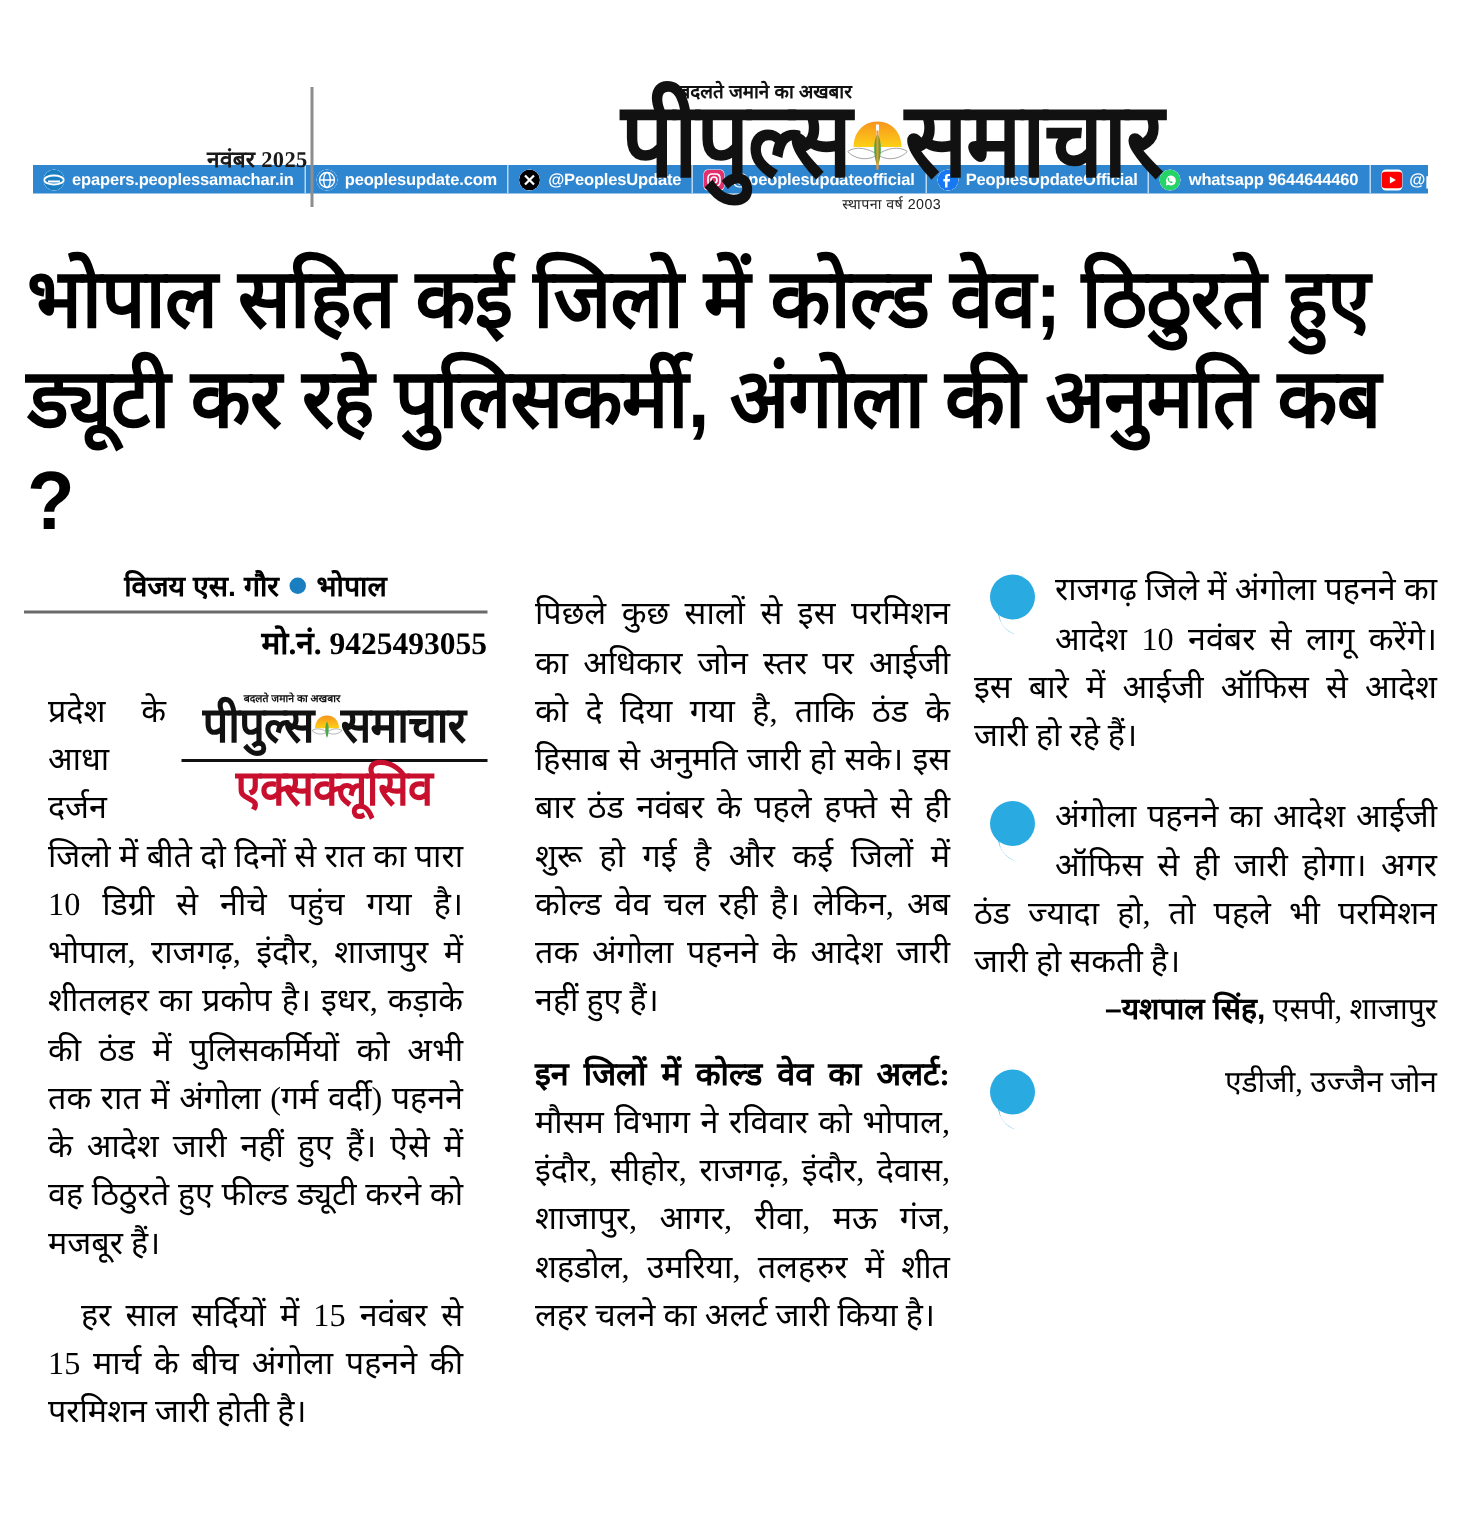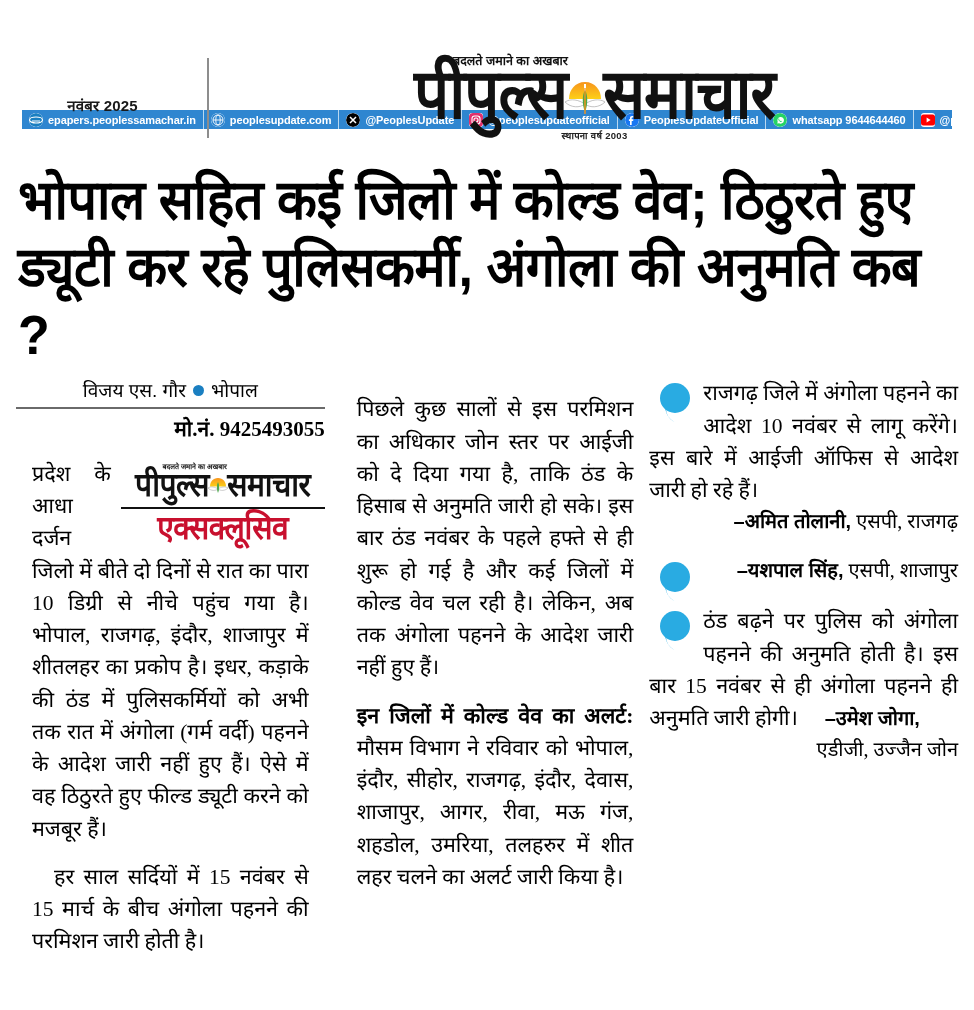--- a/index.html
+++ b/index.html
@@ -30,26 +30,27 @@
   }
   .date-day {
     font-family: "Liberation Sans", sans-serif;
     font-weight: 700;
     font-size: 31px;
     color: #1a7fc1;
     line-height: 0.9;
     letter-spacing: -0.5px;
   }
   .date-monthyear {
-    font-family: Liberation Sans, sans-serif;
+    font-family: Liberation Serif, serif;
     font-weight: 700;
     font-size: 15px;
     color: #1a1a1a;
     margin-top: 5px;
     letter-spacing: 0.2px;
+    text-align: right;
   }
   .mast-divider {
     position: absolute;
     left: 207px;
     top: 58px;
     width: 1.5px;
     height: 80px;
     background: #8d8d8d;
   }
   .logo-wrap {
@@ -81,21 +82,21 @@
   .logo-emblem {
     display:inline-block;
     width: 40px;
     height: 44px;
     position: relative;
     vertical-align: -6px;
     margin: 0 -2px;
   }
   .logo-sub {
     font-family: "Liberation Sans", sans-serif;
-    font-weight: 700;
+    font-weight: 400;
     font-size: 9.5px;
     color: #222;
     margin-top: 3px;
     letter-spacing: 0.3px;
   }
 
   
   .social-bar {
     margin: 5px 22px 0 22px;
     height: 19px;
@@ -156,21 +157,21 @@
   .col {
     width: 310px;
     position: relative;
   }
   .col-mid { margin-left: 16px; }
   .col-right { }
 
   .byline {
     text-align: center;
     font-family: "Liberation Sans", sans-serif;
-    font-weight: 400;
+    font-weight: 700;
     font-size: 19px;
     color: #000;
     margin-bottom: 4px;
     display:flex;
     align-items:center;
     justify-content:center;
     gap: 7px;
   }
   .byline-dot {
     width: 11px; height: 11px; border-radius: 50%;
@@ -429,32 +430,31 @@
     </div>
   </div>
 
   <div class="col col-right" id="quotes-col">
       <div class="quote-block">
         <span class="quote-mark"><svg width="46" height="46" viewBox="0 0 46 46">
             <circle cx="24" cy="19" r="15" fill="#29abe2"></circle>
             <path d="M14 28 C15 37 20 42 26 44 C18 41 15 35 15 29 Z" fill="#29abe2"></path>
           </svg></span>
         <div class="quote-text">राजगढ़ जिले में अंगोला पहनने का आदेश 10 नवंबर से लागू करेंगे। इस बारे में आईजी ऑफिस से आदेश जारी हो रहे हैं।</div>
-        <div class="quote-attrib"><b>–अमित तोलानी,</b><span class="plain"> एसपी, राजगढ़</span></div>
       </div>
       <div class="quote-block">
         <span class="quote-mark"><svg width="46" height="46" viewBox="0 0 46 46">
             <circle cx="24" cy="19" r="15" fill="#29abe2"></circle>
             <path d="M14 28 C15 37 20 42 26 44 C18 41 15 35 15 29 Z" fill="#29abe2"></path>
           </svg></span>
+        <div class="quote-text">अंगोला पहनने का आदेश आईजी ऑफिस से ही जारी होगा। अगर ठंड ज्यादा हो, तो पहले भी परमिशन जारी हो सकती है।</div>
         <div class="quote-attrib"><b>–यशपाल सिंह,</b><span class="plain"> एसपी, शाजापुर</span></div>
       </div>
       <div class="quote-block">
         <span class="quote-mark"><svg width="46" height="46" viewBox="0 0 46 46">
             <circle cx="24" cy="19" r="15" fill="#29abe2"></circle>
             <path d="M14 28 C15 37 20 42 26 44 C18 41 15 35 15 29 Z" fill="#29abe2"></path>
           </svg></span>
-        <div class="quote-text"><span>ठंड बढ़ने पर पुलिस को अंगोला पहनने की अनुमति होती है। इस बार 15 नवंबर से ही अंगोला पहनने ही अनुमति जारी होगी।&nbsp;&nbsp;&nbsp;&nbsp;&nbsp;</span><span class="attrib-inline">–उमेश जोगा,</span></div>
         <div class="quote-attrib"><span class="plain">एडीजी, उज्जैन जोन</span></div>
       </div>
     </div>
 
 </div>
 
 </body></html>

